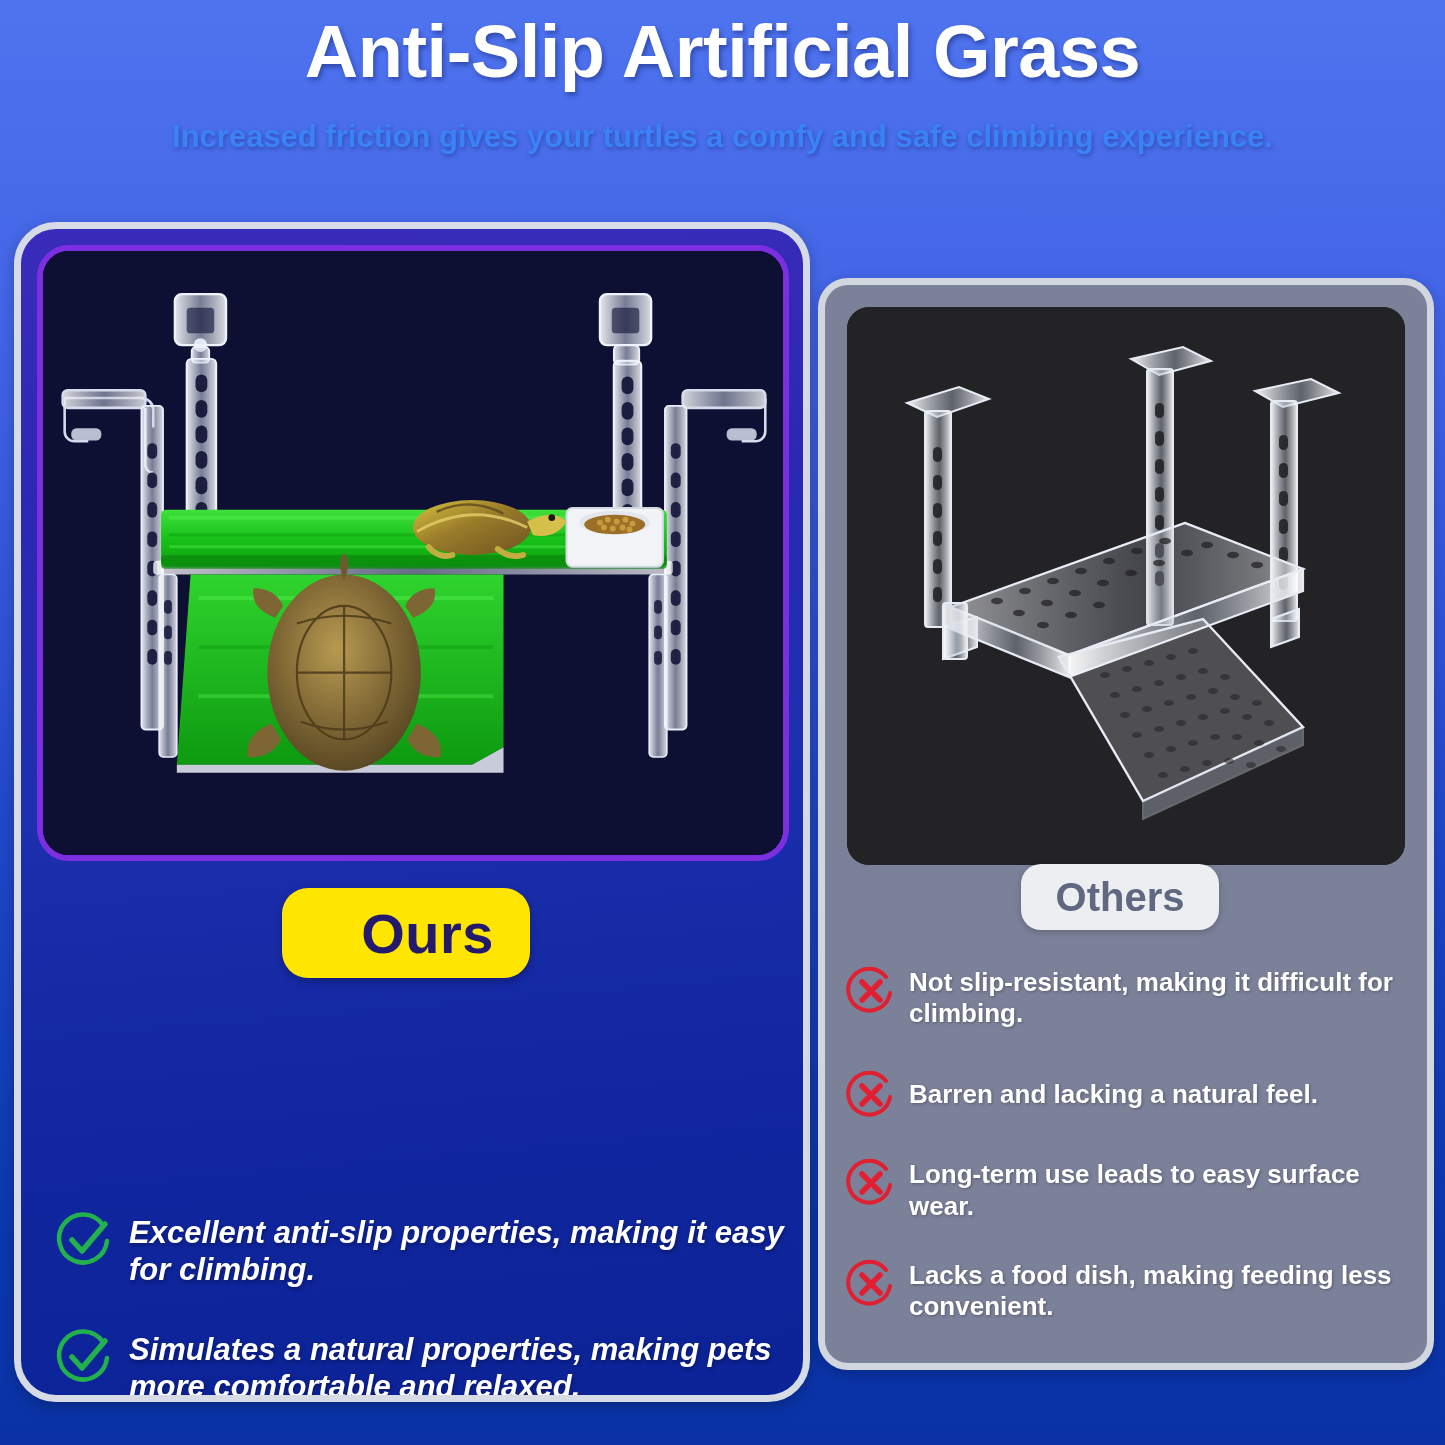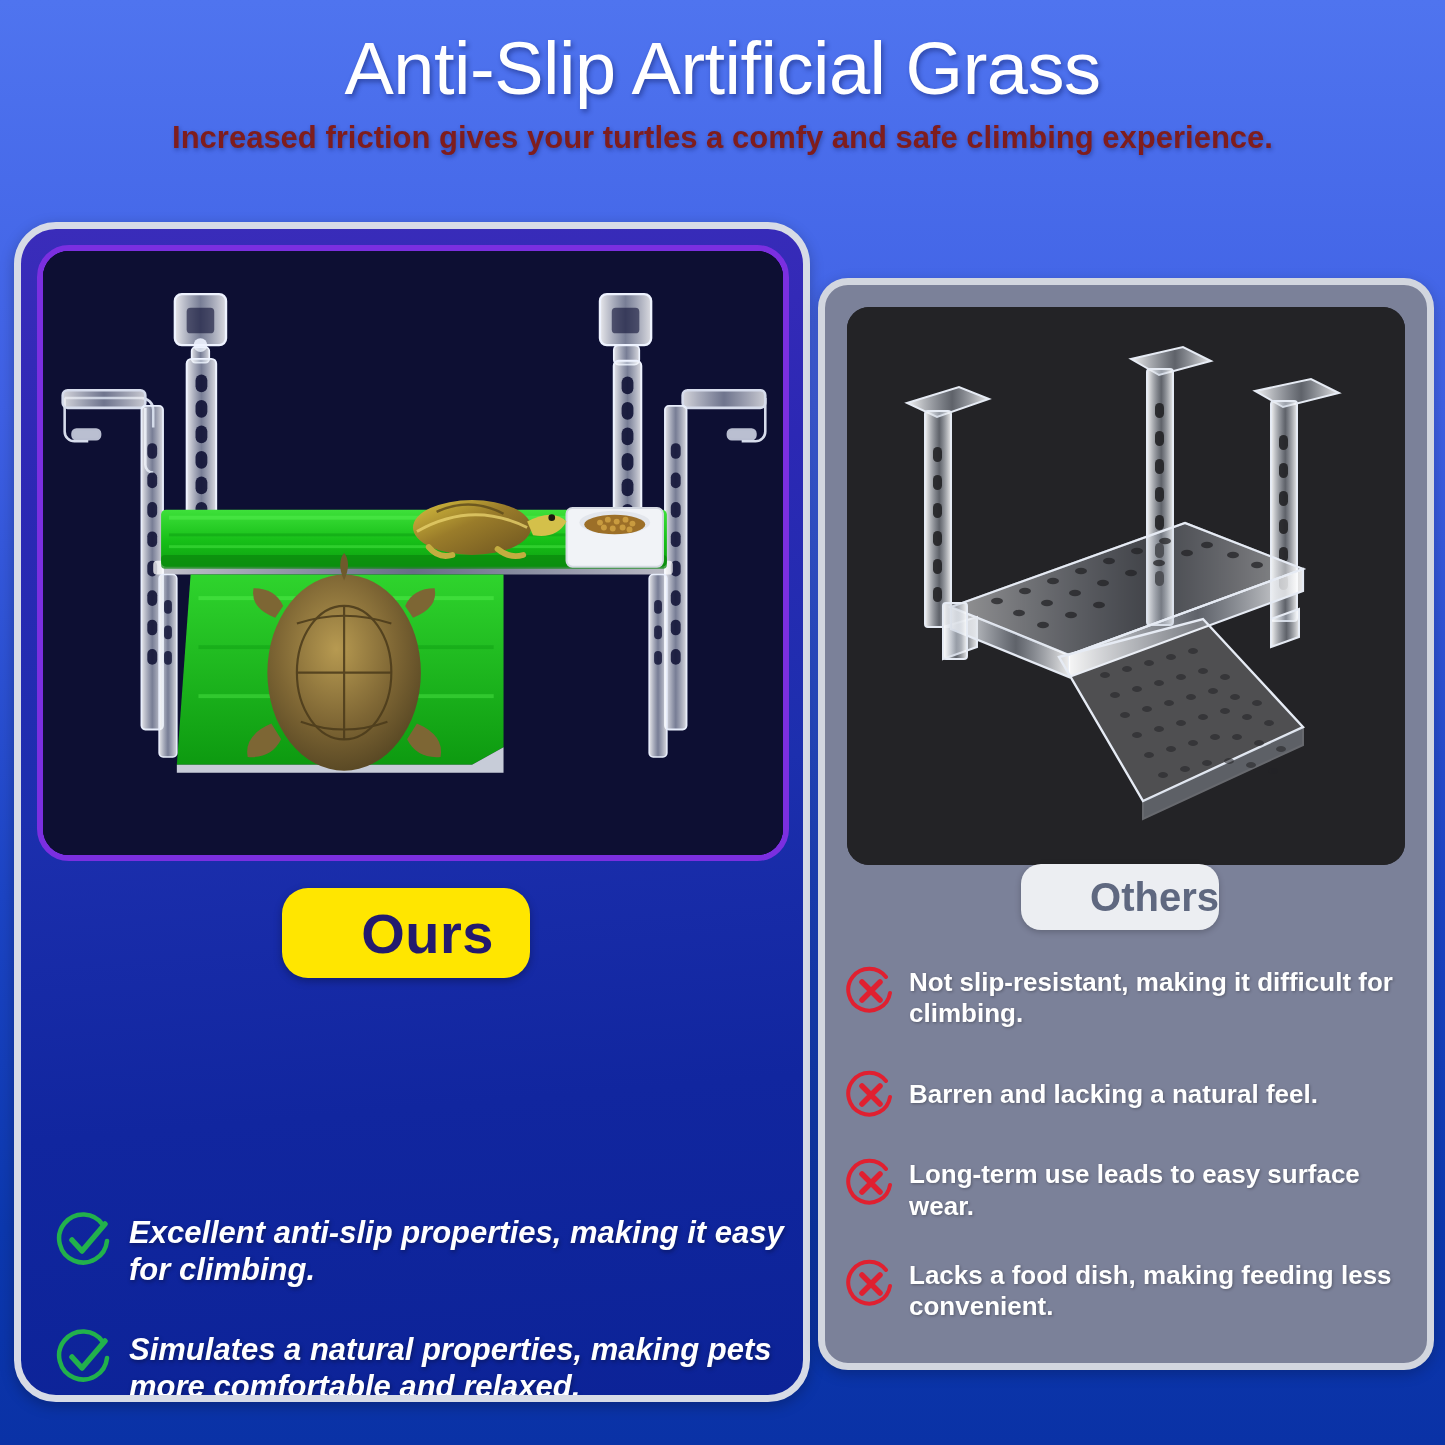--- a/index.html
+++ b/index.html
@@ -6,26 +6,26 @@
   html,body { width:1445px; height:1445px; overflow:hidden; }
   body {
     font-family:"Liberation Sans", sans-serif;
     background:linear-gradient(180deg,#4f74ef 0%,#3f60e4 28%,#1c44c4 62%,#0c38ae 85%,#0a32a6 100%);
     position:relative;
   }
 
   
   .header { position:absolute; top:0; left:0; width:1445px; height:200px; text-align:center; }
   .title {
-    font-size:74px; font-weight:normal; color:#ffffff; letter-spacing:-0.5px;
-    line-height:1; padding-top:32px;
+    font-size:74px; font-weight:bold; color:#ffffff; letter-spacing:-0.5px;
+    line-height:1; padding-top:15px;
     text-shadow:2px 3px 5px rgba(10,25,90,.45);
   }
   .subtitle {
-    font-size:31px; font-weight:bold; color:#7f1d1d; margin-top:14px;
+    font-size:31px; font-weight:bold; color:#3b82f6; margin-top:30px;
     text-shadow:1px 2px 4px rgba(10,25,90,.4);
   }
 
   
   .ours-panel {
     position:absolute; left:14px; top:222px; width:796px; height:1180px;
     border-radius:42px;
     background:linear-gradient(175deg,#3a2cba 0%,#2c28b4 22%,#1c2fae 48%,#11269f 74%,#0c2397 100%);
     border:7px solid #d7dbe6;
     box-shadow:0 4px 14px rgba(0,0,0,.25);
@@ -57,21 +57,21 @@
     position:absolute; left:282px; top:888px; width:248px; height:90px;
     background:#ffe600; border-radius:26px;
     display:flex; align-items:center; justify-content:center;
     box-shadow:0 3px 8px rgba(0,0,0,.3);
     padding-left:43px;
   }
   .badge-ours span { font-size:56px; font-weight:bold; color:#231a6e; letter-spacing:0.5px; }
   .badge-others {
     position:absolute; left:1021px; top:864px; width:198px; height:66px;
     background:#eceef2; border-radius:20px;
-    display:flex; align-items:center; justify-content:flex-end;
+    display:flex; align-items:center; justify-content:center;
     box-shadow:0 2px 6px rgba(0,0,0,.22);
   }
   .badge-others span { font-size:40px; font-weight:bold; color:#5f6880; }
 
   
   .ours-list { position:absolute; left:34px; top:984px; width:740px; }
   .ours-item { display:flex; align-items:flex-start; margin-bottom:42px; }
   .ours-item:last-child { margin-bottom:0; }
   .ours-item .ico { flex:0 0 60px; height:60px; margin-right:14px; margin-top:-4px; }
   .ours-item .txt {

